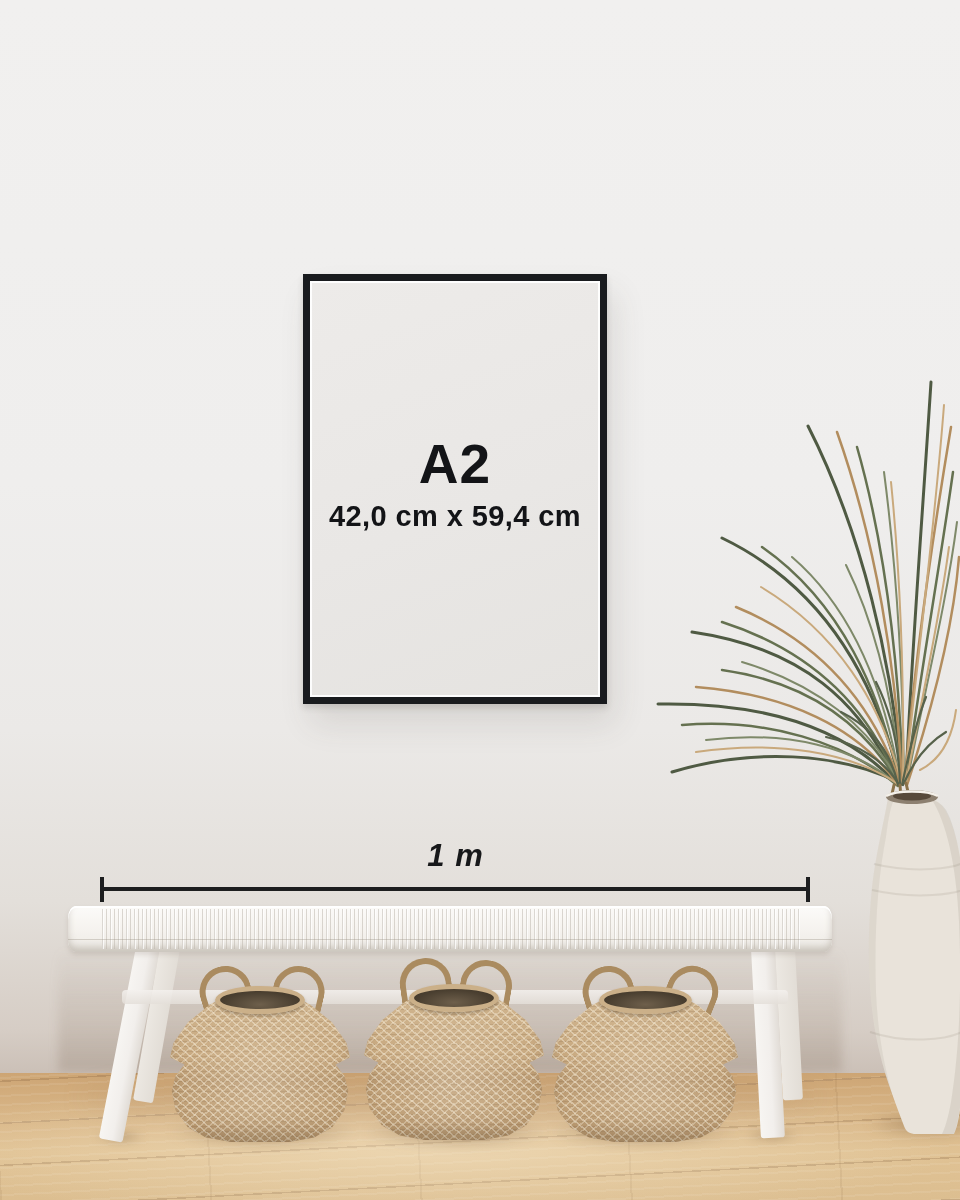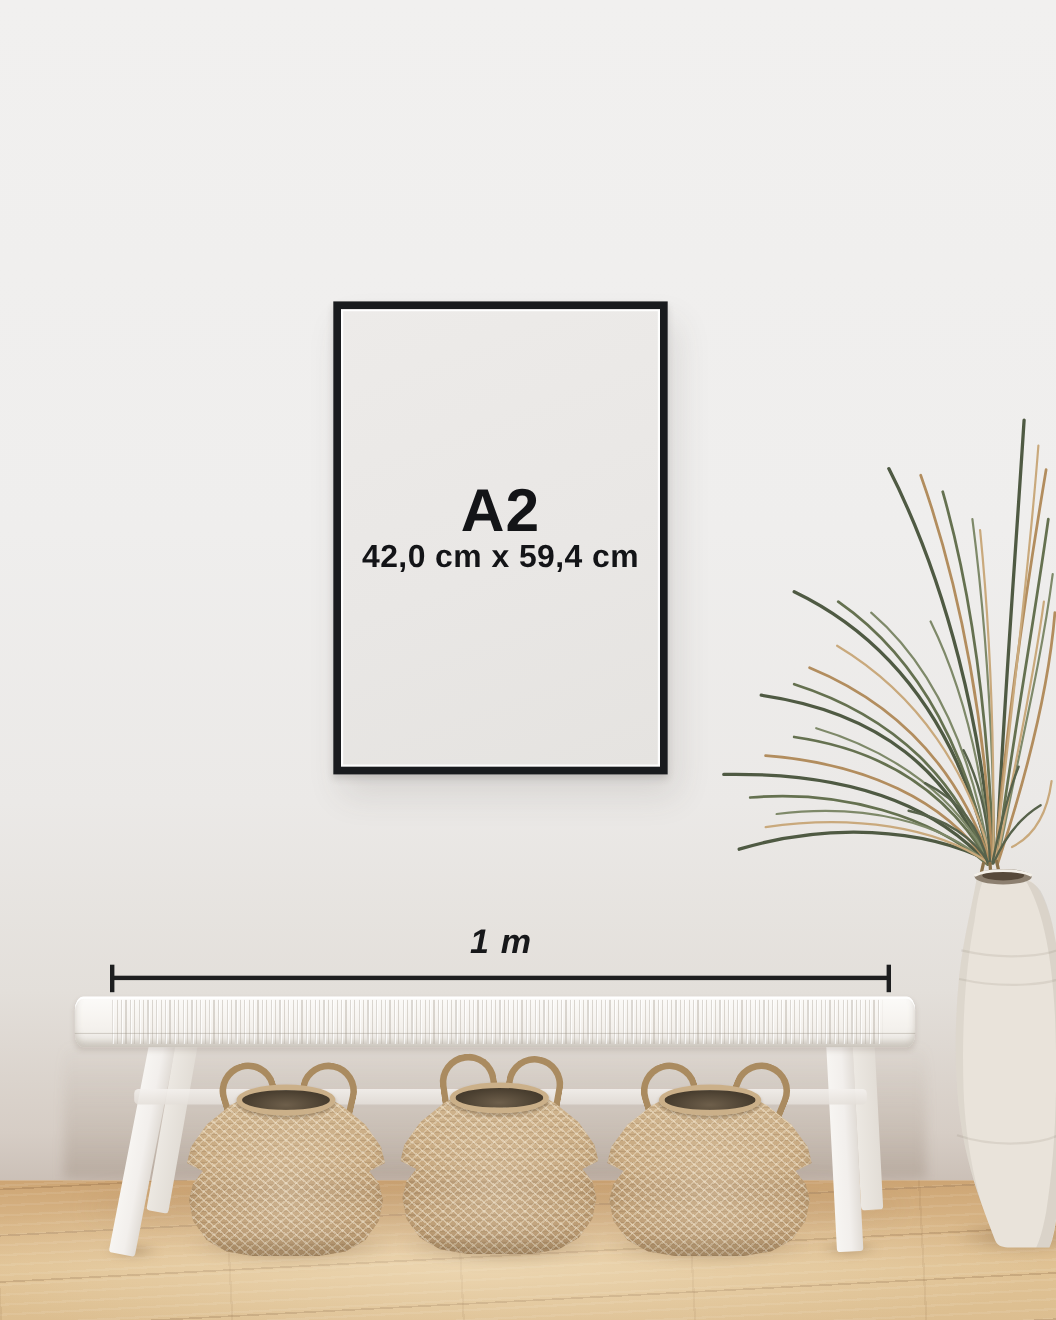--- a/index.html
+++ b/index.html
@@ -37,21 +37,21 @@
     border:7px solid #191b1e;
     background:linear-gradient(160deg,#edebe9 0%,#e9e7e5 55%,#e5e3e0 100%);
     box-shadow:0 4px 6px rgba(70,64,58,0.16),8px 20px 30px rgba(70,64,58,0.12),inset 0 0 0 2px rgba(255,255,255,0.92);
     display:flex;flex-direction:column;align-items:center;
   }
   .frame-size{
     margin-top:156px;font-size:55px;line-height:1;font-weight:bold;
     letter-spacing:1px;color:#131417;
   }
   .frame-dims{
-    font-size:29px;line-height:1;font-weight:bold;
+    margin-top:10px;font-size:29px;line-height:1;font-weight:bold;
     letter-spacing:0.4px;color:#131417;
   }
 
   
   .scale-label{
     left:102px;top:838px;width:707px;text-align:center;
     font-size:31px;font-weight:bold;color:#17181a;letter-spacing:1px;font-style:italic;
   }
   .scale-line{left:102px;top:887px;width:707px;height:4px;background:#1d1e1f;}
   .scale-cap{width:4px;height:25px;top:877px;background:#1d1e1f;}

